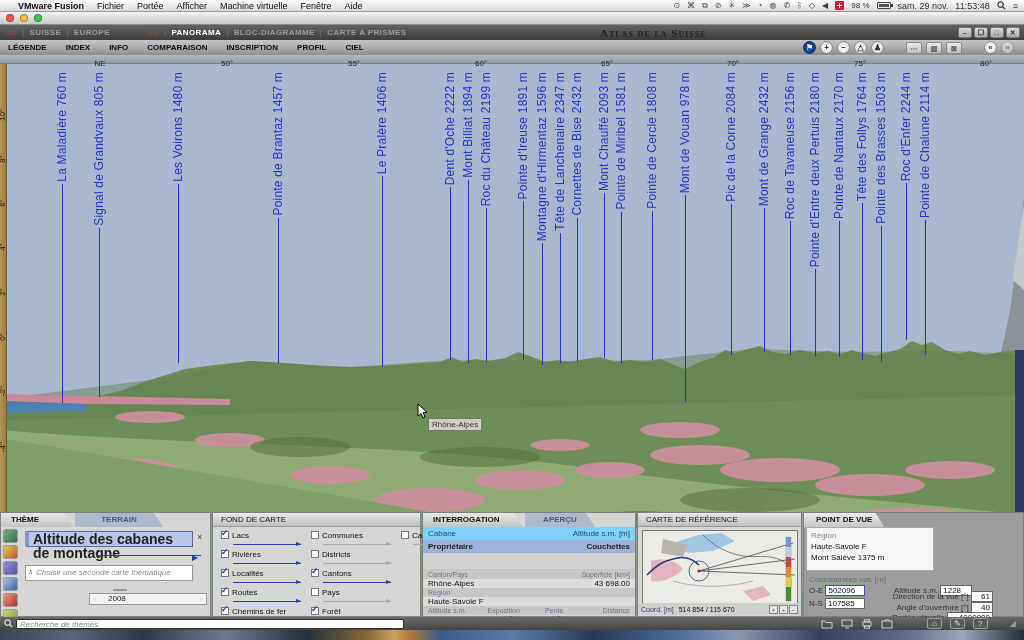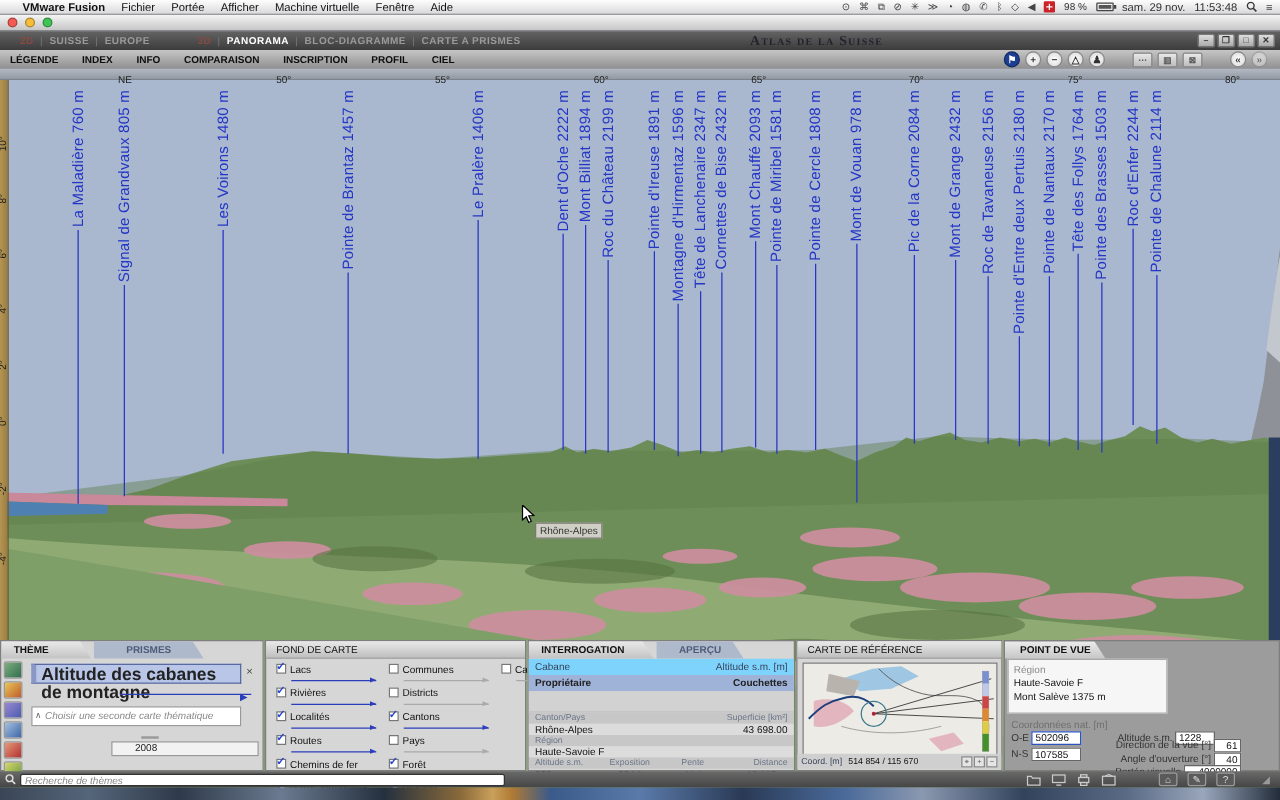--- a/index.html
+++ b/index.html
@@ -29,21 +29,21 @@
     background:linear-gradient(#f4f4f4,#c6c6c6);border-bottom:1px solid #888;
     display:flex;align-items:center;font-size:9px;color:#444;z-index:50;}
   .tl{width:8px;height:8px;border-radius:50%;margin-left:6px;border:1px solid rgba(0,0,0,.3);}
   .tl.red{background:#f25a53;} .tl.yel{background:#f6bd3b;} .tl.grn{background:#3fc455;}
   #vmtitle .vtitle{position:absolute;left:0;right:0;text-align:center;}
 
   
   #toolbar1{position:absolute;top:25px;left:0;width:1024px;height:15px;
     background:linear-gradient(#636363,#3c3c3c);display:flex;align-items:center;
     font-size:8px;font-weight:bold;color:#9a9a9a;z-index:50;letter-spacing:.4px;}
-  #modetabs{display:flex;align-items:center;padding-left:16px;white-space:nowrap;justify-content:center;}
+  #modetabs{display:flex;align-items:center;padding-left:6px;white-space:nowrap;justify-content:center;}
   #modetabs .sep{color:#777;margin:0 5px;font-weight:normal;}
   #modetabs .gap{width:38px;}
   #modetabs .mode{color:#8a4a42;}
   #modetabs .active{color:#fff;}
   #apptitle{position:absolute;left:600px;font-family:"Liberation Serif",serif;
     font-variant:small-caps;letter-spacing:1px;font-size:11px;color:#23232e;font-weight:bold;}
   #winctrl{position:absolute;right:4px;top:2px;display:flex;gap:2px;}
   #winctrl .wbtn{width:14px;height:11px;background:linear-gradient(#ddd,#aaa);
     border:1px solid #777;border-radius:2px;font-size:7px;line-height:9px;text-align:center;color:#333;}
 
@@ -440,21 +440,21 @@
     </div>
 
   <div id="tooltip">Rhône-Alpes</div>
   <svg id="cursor" width="12" height="16" viewBox="0 0 12 16">
     <polygon points="1,0 1,12 4,9.5 6,14 8,13 6,8.6 10,8.4" fill="#fff" stroke="#000" stroke-width="1"></polygon>
   </svg>
 
   <div id="theme-panel" class="panel">
     <div class="ptab-row">
       <span class="ptab" style="left:0;width:72px;">THÈME</span>
-      <span class="ptab inactive" style="left:74px;width:88px;text-align:center;">PRISMES</span>
+      <span class="ptab inactive" style="left:74px;width:88px;text-align:center;">TERRAIN</span>
     </div>
     <div id="theme-icons">
       <span class="ticon" style="background:linear-gradient(135deg,#7fae7f,#2e6e4e);"></span>
       <span class="ticon" style="background:linear-gradient(135deg,#e8c85a,#c05a2a);"></span>
       <span class="ticon" style="background:linear-gradient(135deg,#9a8ad0,#4a5ab0);"></span>
       <span class="ticon" style="background:linear-gradient(135deg,#a8c0e0,#3a66a8);"></span>
       <span class="ticon" style="background:linear-gradient(135deg,#e89a7a,#b03030);"></span>
       <span class="ticon" style="background:linear-gradient(135deg,#d8d870,#6a9a3a);"></span>
     </div>
     <div id="theme-drop1">Altitude des cabanes de montagne</div>

